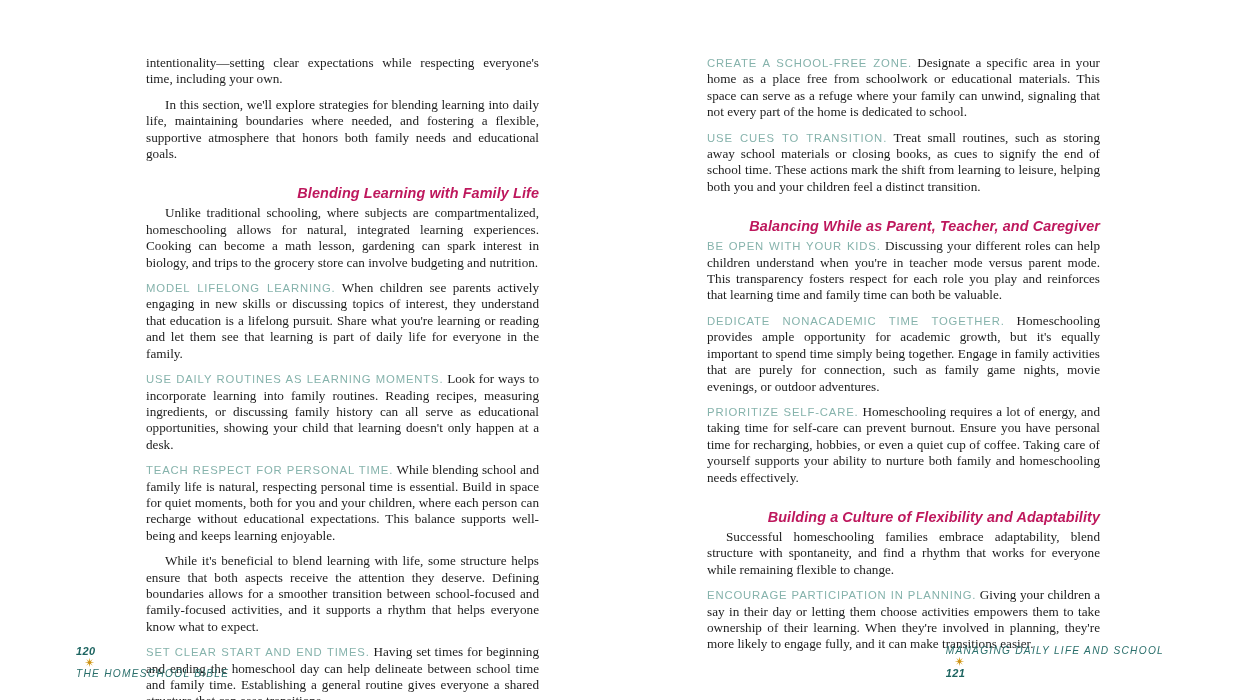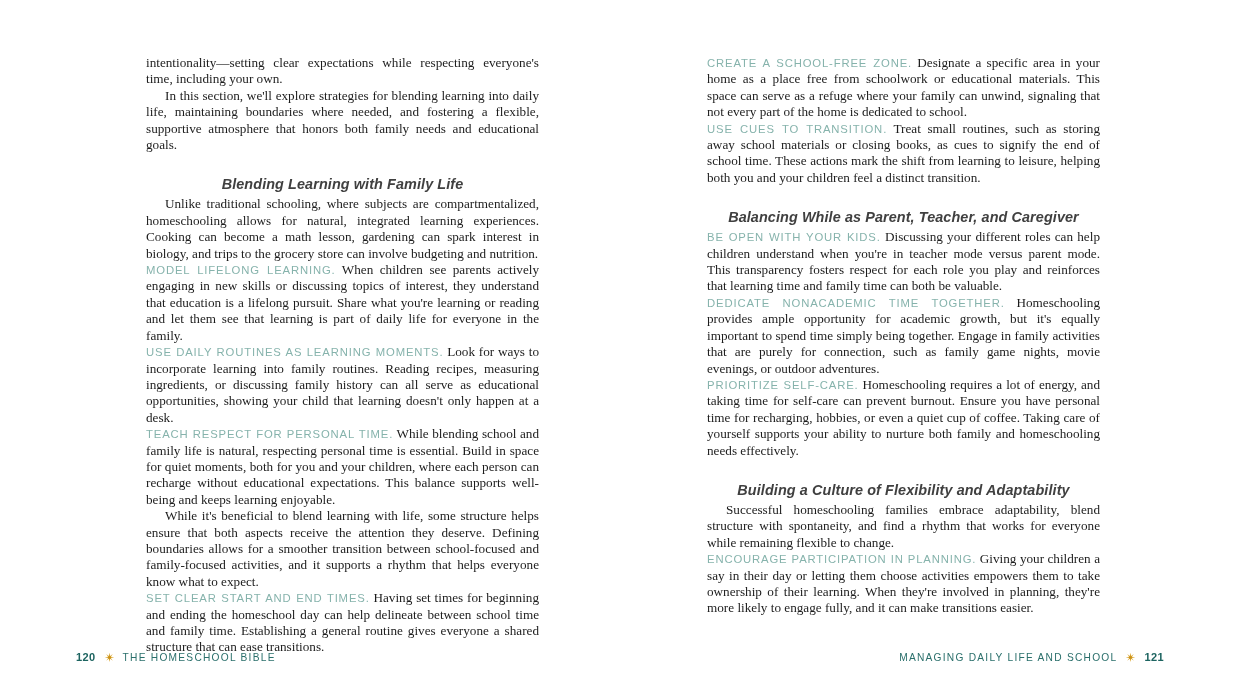--- a/index.html
+++ b/index.html
@@ -54,21 +54,21 @@
   }
   p.body.indent {
     text-indent: 19px;
   }
   p.body.noindent {
     text-indent: 0;
   }
 
   
   p.body + p.body {
-    margin-top: 0;
+    margin-top: 9px;
   }
   .blk {
     margin-top: 10px;
   }
 
   
   .runin {
     font-family: "Liberation Sans", "DejaVu Sans", sans-serif;
     font-size: 11.3px;
     letter-spacing: 0.85px;
@@ -78,42 +78,44 @@
   }
 
   
   h2.section {
     margin: 0;
     font-family: "Liberation Sans", "DejaVu Sans", sans-serif;
     font-style: italic;
     font-weight: bold;
     font-size: 14.4px;
     line-height: 18px;
-    color: #404040;
-    text-align: center;
+    color: #be185d;
+    text-align: right;
     letter-spacing: 0.1px;
   }
   .sec-wrap {
     margin-top: 22px;
     margin-bottom: 3px;
   }
 
   
   .footer {
     position: absolute;
     bottom: 0;
     height: 18px;
     display: flex;
-    align-items: flex-end;
+    flex-direction: column;
+    align-items: flex-start;
     font-family: "Liberation Sans", "DejaVu Sans", sans-serif;
     font-size: 10.2px;
     letter-spacing: 1.25px;
     color: #246e6a;
     text-transform: uppercase;
     white-space: nowrap;
+    font-style: italic;
   }
   .footer-left {
     left: 76px;
     top: 645px;
     bottom: auto;
   }
   .footer-right {
     right: 80px;
     top: 645px;
     bottom: auto;

